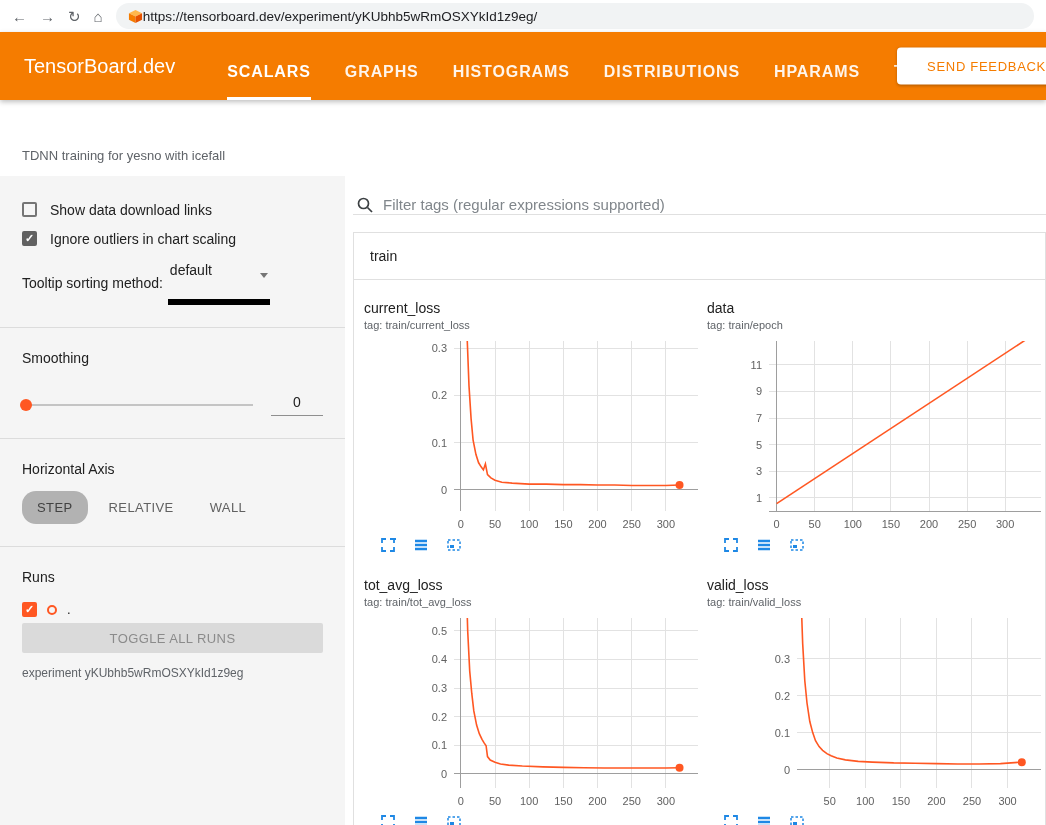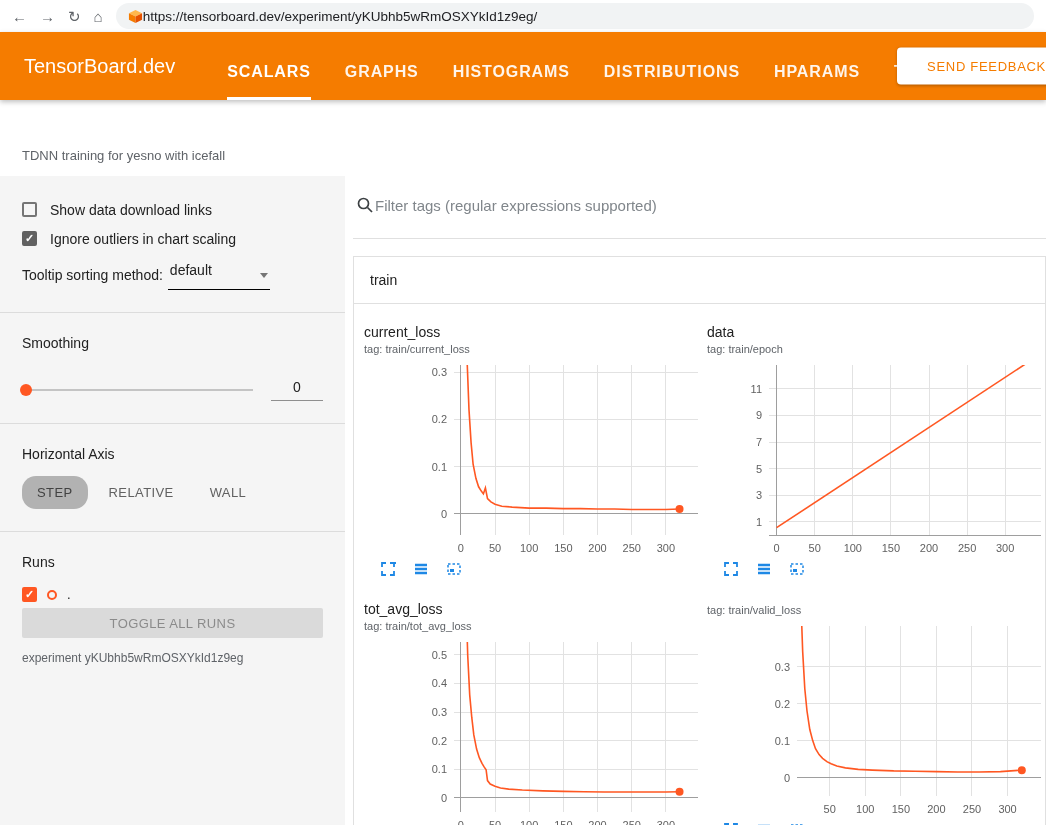--- a/index.html
+++ b/index.html
@@ -33,22 +33,22 @@
   .main{flex:1;background:#fff;padding:20px 0 0 8px;overflow:hidden}
 
   
   .check-row{display:flex;gap:13px;margin-bottom:13px;font-size:14px}
   .cb{width:15px;height:15px;border:2px solid #757575;border-radius:2px;flex:none;display:flex;
       align-items:center;justify-content:center;cursor:pointer;background:transparent}
   .cb.checked{background:#616161;border-color:#616161}
   .cb.checked::after{content:"✓";color:#fff;font-size:11px;font-weight:bold}
   .cb.orange.checked{background:#ff5722;border-color:#ff5722}
   .tooltip-row{display:flex;align-items:center;gap:5px;font-size:14px}
-  .dropdown{width:102px;border-bottom:1px solid #000000;display:flex;align-items:flex-end;
-            justify-content:space-between;padding:2px 2px 11px;cursor:pointer}
+  .dropdown{width:102px;border-bottom:6px solid #000000;display:flex;align-items:flex-end;
+            justify-content:space-between;padding:2px 2px 21px;cursor:pointer}
   .dd-arrow{width:0;height:0;border-left:4.5px solid transparent;border-right:4.5px solid transparent;border-top:5px solid #757575}
   .divider{height:1px;background:#dcdcdc;margin:22px -22px}
   .section-label{font-size:14px;color:#212121}
   .slider-row{display:flex;align-items:center;gap:18px;margin-top:28px;margin-bottom:6px}
   .slider{flex:1;height:2px;background:#c4c4c4;position:relative;cursor:pointer}
   .slider-thumb{position:absolute;left:0;top:50%;transform:translate(-2px,-50%);width:12px;height:12px;border-radius:50%;background:#ff5722}
   .slider-value{width:52px;text-align:center;border-bottom:1px solid #8f8f8f;font-size:14px;padding-bottom:5px;cursor:text}
   .axis-buttons{display:flex;gap:6px;margin-top:14px}
   .axis-btn{border:none;background:transparent;color:#616161;font-size:13px;font-weight:500;letter-spacing:.4px;
             padding:9px 15px;border-radius:14px;font-family:inherit;cursor:pointer}
@@ -57,21 +57,21 @@
               padding:7px 0;margin-top:12px;font-family:inherit;color:#212121;outline:none}
   .runs-input::placeholder{color:#9e9e9e}
   .run-row{display:flex;align-items:center;gap:10px;margin-top:17px;cursor:pointer}
   .run-circle{width:10px;height:10px;border:2px solid #ff5722;border-radius:50%;flex:none}
   .run-name{font-size:13px}
   .toggle-btn{width:100%;margin-top:6px;height:30px;border:none;border-radius:2px;background:#dadada;color:#8b8b8b;
               font-size:13px;font-weight:500;letter-spacing:.4px;font-family:inherit;cursor:pointer}
   .exp-name{margin-top:13px;font-size:12px;color:#5f6368}
 
   
-  .filter-row{display:flex;align-items:flex-end;gap:1px;padding:0 0 24px 3px;border-bottom:1px solid #e0e0e0}
+  .filter-row{display:flex;align-items:flex-start;gap:9px;padding:0 0 0 3px;border-bottom:1px solid #e0e0e0}
   .filter-input{flex:1;border:none;outline:none;font-size:15px;font-family:inherit;color:#212121;background:transparent}
   .filter-input::placeholder{color:#80868b}
   .card{margin-top:17px;border:1px solid #e0e0e0;background:#fff;height:600px}
   .card-header{padding:15px 16px;font-size:14px;border-bottom:1px solid #e0e0e0;cursor:pointer}
   .charts-grid{display:grid;grid-template-columns:336px 336px;gap:24px 7px;padding:20px 0 0 10px}
   .chart-title{font-size:14px;color:#212121}
   .chart-tag{font-size:11px;color:#5f6368;margin-top:3px}
   svg.plot{display:block;margin-top:4px}
   .tick{font-size:11px;fill:#616161;font-family:"Liberation Sans",sans-serif}
   .chart-actions{display:flex;gap:17px;padding-left:16px;margin-top:2px}
@@ -345,20 +345,21 @@
             <span class="act">
                 <svg width="16" height="16" viewBox="0 0 16 16">
                   <rect x="2" y="3" width="12" height="10" fill="none" stroke="#1e88e5" stroke-width="1.5" stroke-dasharray="2.5 2"></rect>
                   <rect x="4" y="8" width="4" height="3" fill="#1e88e5"></rect>
                 </svg>
               </span>
           </div>
         </div>
 
         <div class="chart">
+          <div class="chart-title">valid_loss</div>
           <div class="chart-tag">tag: train/valid_loss</div>
           <svg class="plot" width="336" height="200" viewBox="0 0 336 200">
               <line x1="122.72303206997086" y1="6" x2="122.72303206997086" y2="176" stroke="#e2e2e2" shape-rendering="crispEdges"></line>
               <line x1="158.29154518950438" y1="6" x2="158.29154518950438" y2="176" stroke="#e2e2e2" shape-rendering="crispEdges"></line>
               <line x1="193.8600583090379" y1="6" x2="193.8600583090379" y2="176" stroke="#e2e2e2" shape-rendering="crispEdges"></line>
               <line x1="229.42857142857142" y1="6" x2="229.42857142857142" y2="176" stroke="#e2e2e2" shape-rendering="crispEdges"></line>
               <line x1="264.99708454810497" y1="6" x2="264.99708454810497" y2="176" stroke="#e2e2e2" shape-rendering="crispEdges"></line>
               <line x1="300.5655976676385" y1="6" x2="300.5655976676385" y2="176" stroke="#e2e2e2" shape-rendering="crispEdges"></line>
               <line x1="90" y1="157.52173913043478" x2="334" y2="157.52173913043478" stroke="#e2e2e2" shape-rendering="crispEdges"></line>
               <line x1="90" y1="120.56521739130434" x2="334" y2="120.56521739130434" stroke="#e2e2e2" shape-rendering="crispEdges"></line>

